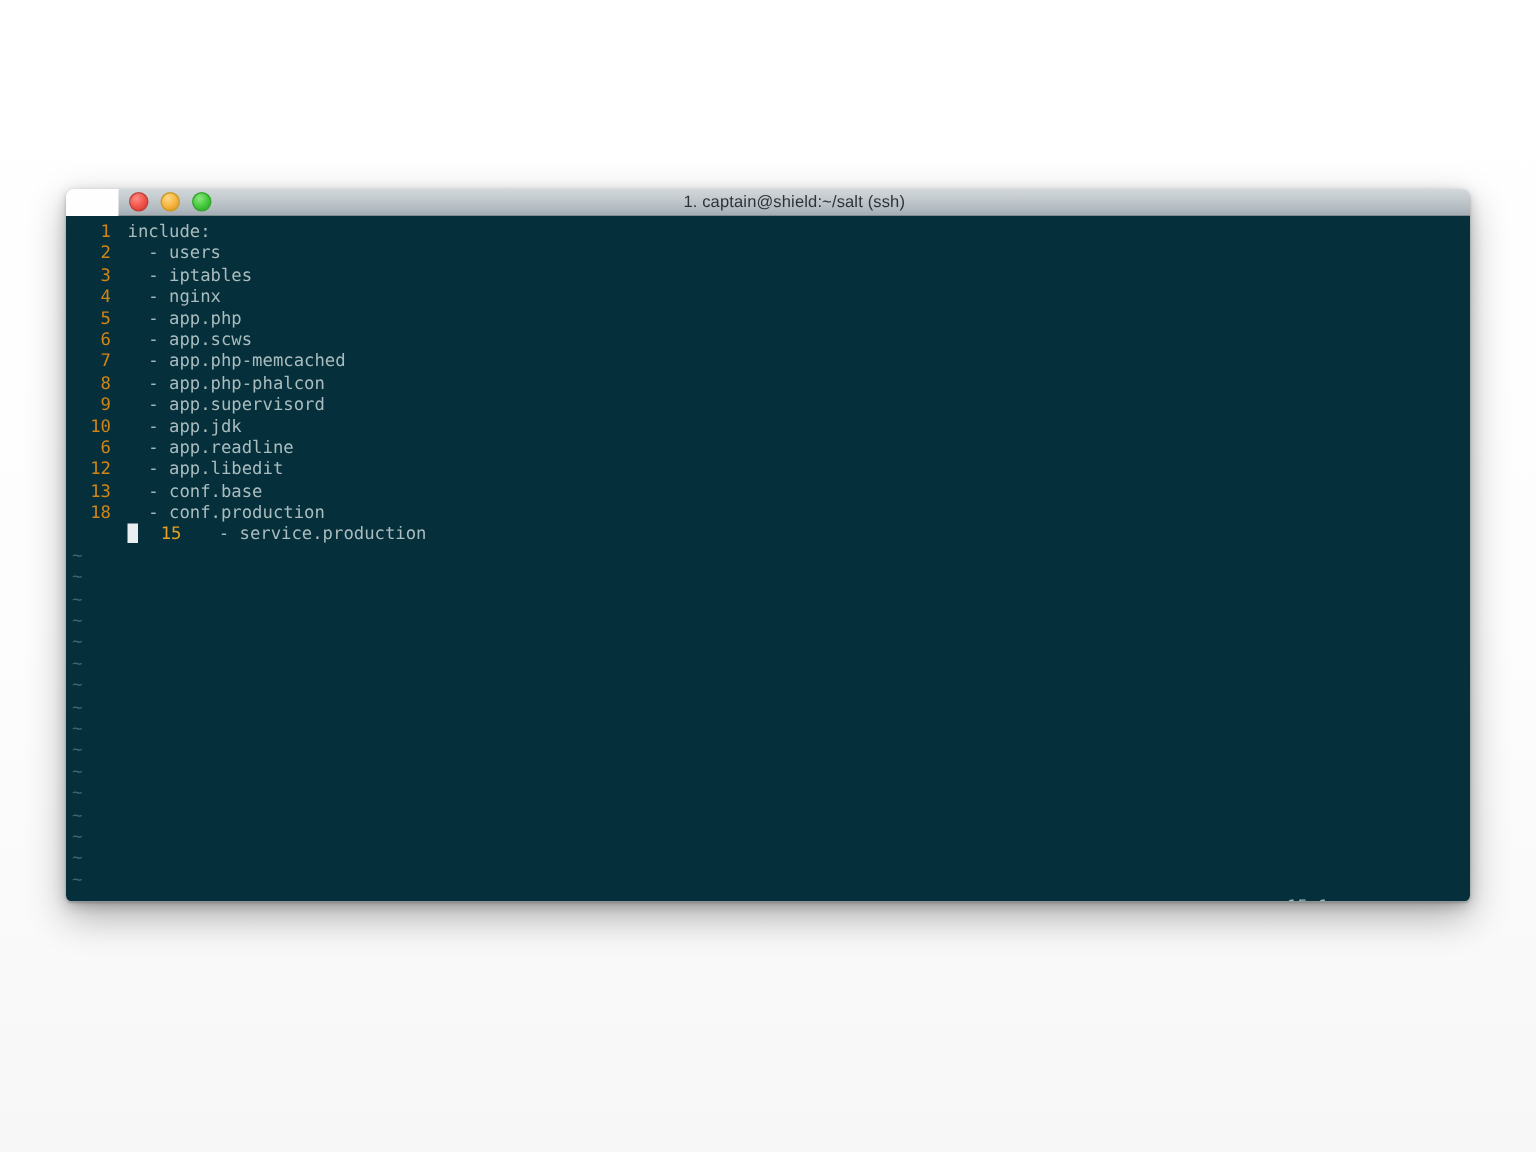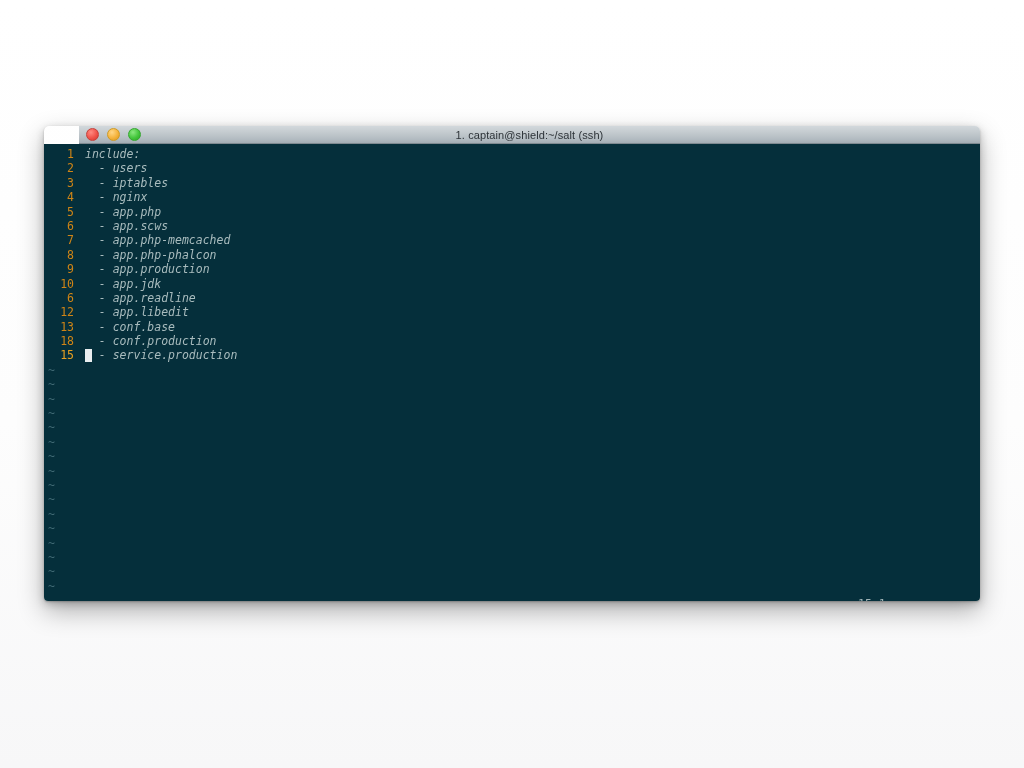--- a/index.html
+++ b/index.html
@@ -119,26 +119,26 @@
     color: #e8a021;
   }
   .gutter-gap {
     display: inline-block;
     width: 11px;
     flex: 0 0 11px;
   }
   .code-text {
     color: #a9bcbe;
     white-space: pre;
-    font-style: italic;
   }
 
   
   .cursor-line {
     position: relative;
+    padding-left: 47px;
   }
   .cursor-block {
     position: absolute;
     left: 41px;
     top: 0.5px;
     width: 7px;
     height: 13px;
     background: #e9eef0;
     display: block;
   }
@@ -197,21 +197,21 @@
 
       <div id="code-lines">
           <div class="code-line"><span class="lineno">1</span><span class="gutter-gap"></span><span class="code-text">include:</span></div>
           <div class="code-line"><span class="lineno">2</span><span class="gutter-gap"></span><span class="code-text">  - users</span></div>
           <div class="code-line"><span class="lineno">3</span><span class="gutter-gap"></span><span class="code-text">  - iptables</span></div>
           <div class="code-line"><span class="lineno">4</span><span class="gutter-gap"></span><span class="code-text">  - nginx</span></div>
           <div class="code-line"><span class="lineno">5</span><span class="gutter-gap"></span><span class="code-text">  - app.php</span></div>
           <div class="code-line"><span class="lineno">6</span><span class="gutter-gap"></span><span class="code-text">  - app.scws</span></div>
           <div class="code-line"><span class="lineno">7</span><span class="gutter-gap"></span><span class="code-text">  - app.php-memcached</span></div>
           <div class="code-line"><span class="lineno">8</span><span class="gutter-gap"></span><span class="code-text">  - app.php-phalcon</span></div>
-          <div class="code-line"><span class="lineno">9</span><span class="gutter-gap"></span><span class="code-text">  - app.production</span></div>
+          <div class="code-line"><span class="lineno">9</span><span class="gutter-gap"></span><span class="code-text">  - app.supervisord</span></div>
           <div class="code-line"><span class="lineno">10</span><span class="gutter-gap"></span><span class="code-text">  - app.jdk</span></div>
           <div class="code-line"><span class="lineno">6</span><span class="gutter-gap"></span><span class="code-text">  - app.readline</span></div>
           <div class="code-line"><span class="lineno">12</span><span class="gutter-gap"></span><span class="code-text">  - app.libedit</span></div>
           <div class="code-line"><span class="lineno">13</span><span class="gutter-gap"></span><span class="code-text">  - conf.base</span></div>
           <div class="code-line"><span class="lineno">18</span><span class="gutter-gap"></span><span class="code-text">  - conf.production</span></div>
           <div class="code-line cursor-line"><span class="lineno current">15</span><span class="gutter-gap"></span><span class="cursor-block"></span><span class="code-text">  - service.production</span></div>
         </div>
       <div id="tilde-lines">
           <div class="tilde-line"><span class="tilde">~</span></div>
           <div class="tilde-line"><span class="tilde">~</span></div>

